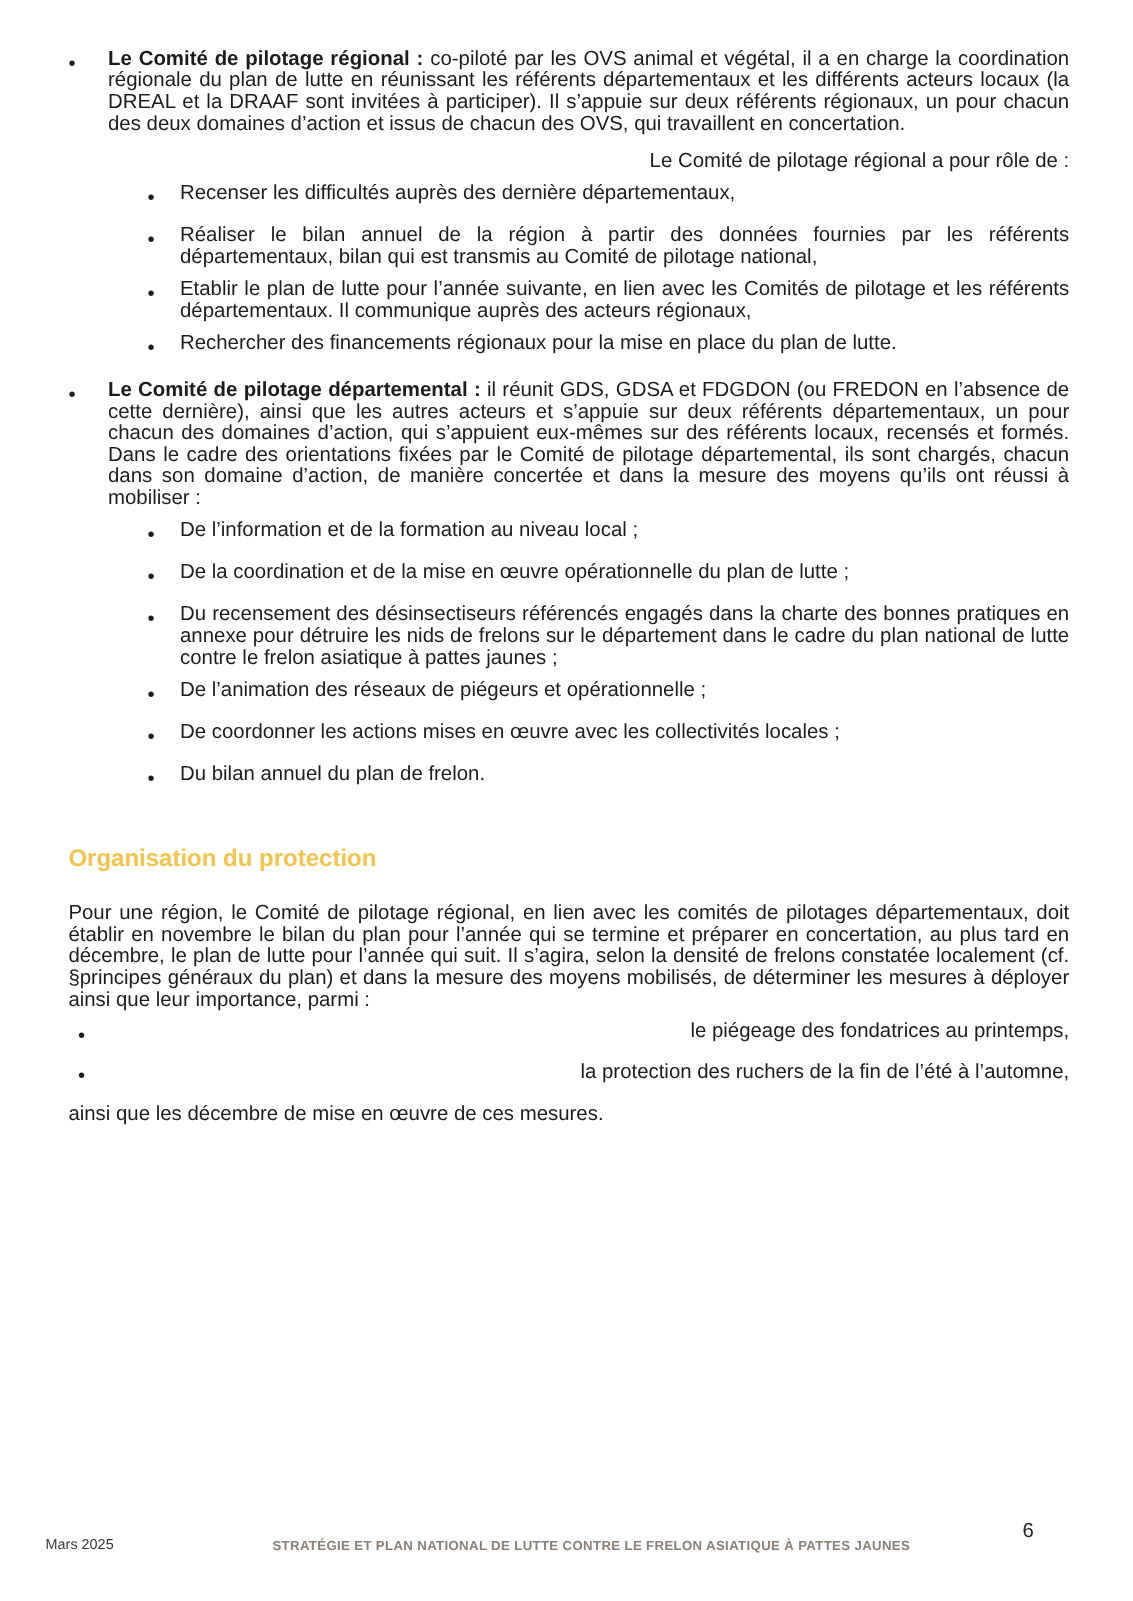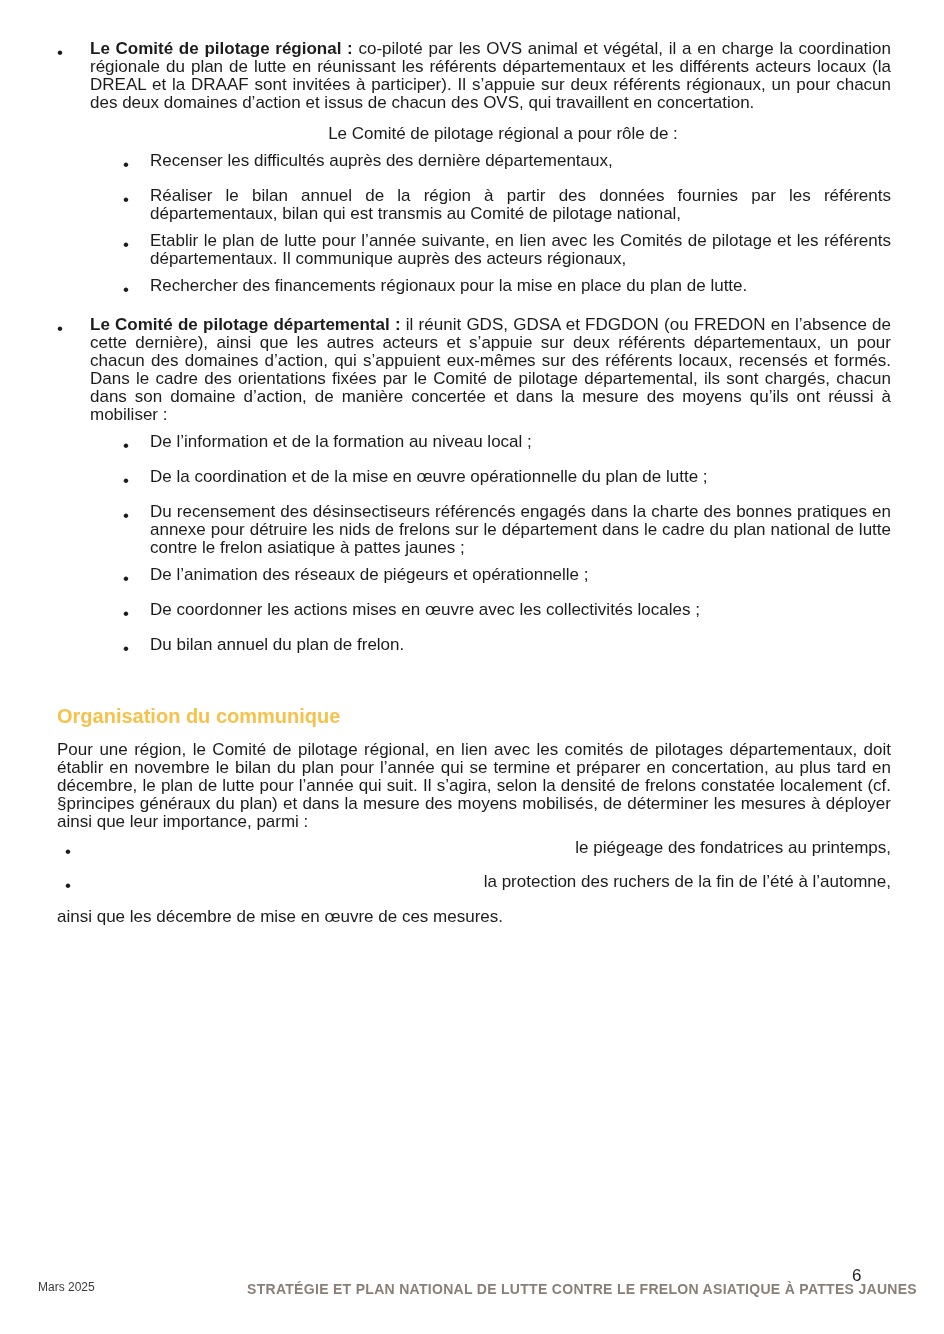--- a/index.html
+++ b/index.html
@@ -19,47 +19,47 @@
     line-height: 18px;
   }
   .txt { flex: 1; text-align: justify; }
   .lead { font-weight: bold; }
 
   .li { display: flex; }
   .l1 .mk { width: 33px; flex: none; font-size: 17px; line-height: 26px; }
   .l1 { margin-top: 13px; }
   .l1.first { margin-top: 0; }
 
-  .intro { margin: 13px 0 0 58px; text-align: center; }
+  .intro { margin: 13px 0 0 58px; text-align: right; }
 
   .l2 { margin-top: 9px; margin-left: 66px; }
   .l2 .mk { width: 27px; flex: none; font-size: 17px; line-height: 26px; }
 
   .section-heading {
     margin-top: 42px;
     font-size: 20px;
     line-height: 24px;
     font-weight: bold;
     color: #f6c24b;
   }
-  .para { margin-top: 13px; text-align: justify; }
+  .para { margin-top: 24px; text-align: justify; }
 
   .measure { display: flex; margin-top: 8px; }
   .measure .mk { width: 95px; padding-left: 8px; flex: none; font-size: 17px; line-height: 26px; }
   .measure .txt { text-align: right; }
 
   .closing { margin-top: 9px; text-align: left; }
 
   .footer-date {
     position: absolute; left: 38px; top: 1277px;
     font-size: 12px; line-height: 20px; color: #3a3a3a;
   }
   .footer-title {
-    position: absolute; left: 247px; top: 1283px;
-    font-size: 14px; line-height: 12px; font-weight: bold;
+    position: absolute; left: 227px; top: 1283px;
+    font-size: 11px; line-height: 12px; font-weight: bold;
     letter-spacing: 0.3px; color: #8a7f76;
   }
   .footer-page {
     position: absolute; left: 852px; top: 1266px;
     font-size: 17px; line-height: 20px; color: #222222;
   }
 </style>
 </head>
 <body>
 
@@ -113,21 +113,21 @@
     </div>
     <div class="li l2">
       <span class="mk">•</span>
       <p class="txt">De coordonner les actions mises en œuvre avec les collectivités locales ;</p>
     </div>
     <div class="li l2">
       <span class="mk">•</span>
       <p class="txt">Du bilan annuel du plan de frelon.</p>
     </div>
 
-    <h2 class="section-heading">Organisation du communique</h2>
+    <h2 class="section-heading">Organisation du protection</h2>
     <p class="para">Pour une région, le Comité de pilotage régional, en lien avec les comités de pilotages départementaux, doit établir en novembre le bilan du plan pour l’année qui se termine et préparer en concertation, au plus tard en décembre, le plan de lutte pour l’année qui suit. Il s’agira, selon la densité de frelons constatée localement (cf. §principes généraux du plan) et dans la mesure des moyens mobilisés, de déterminer les mesures à déployer ainsi que leur importance, parmi :</p>
 
     <div class="measure">
       <span class="mk">•</span>
       <p class="txt">le piégeage des fondatrices au printemps,</p>
     </div>
     <div class="measure">
       <span class="mk">•</span>
       <p class="txt">la protection des ruchers de la fin de l’été à l’automne,</p>
     </div>

